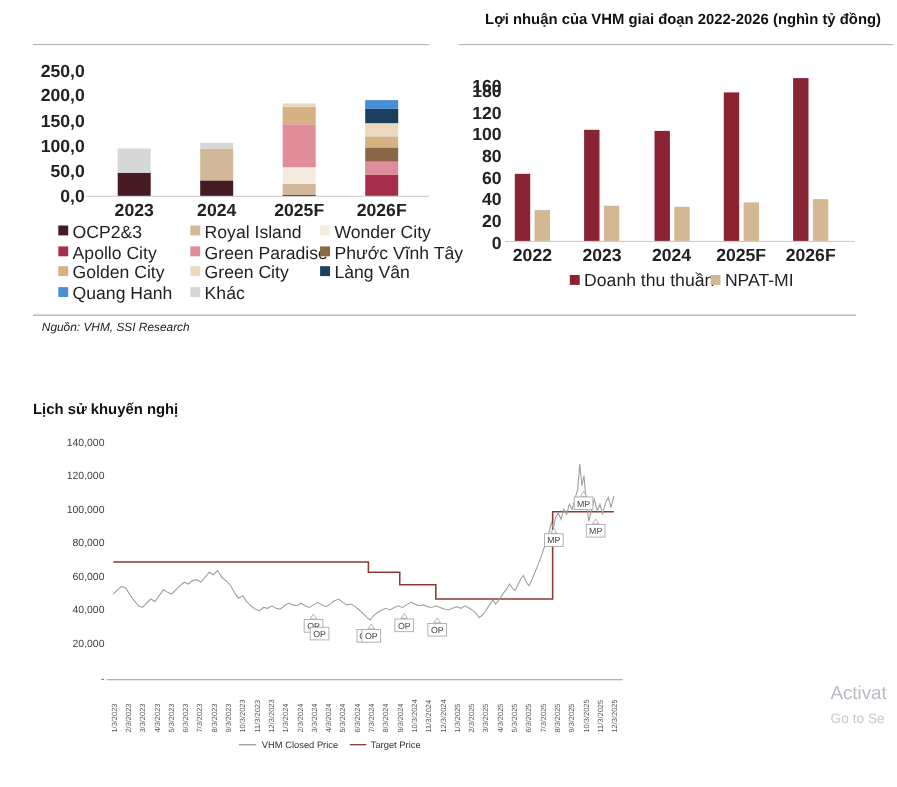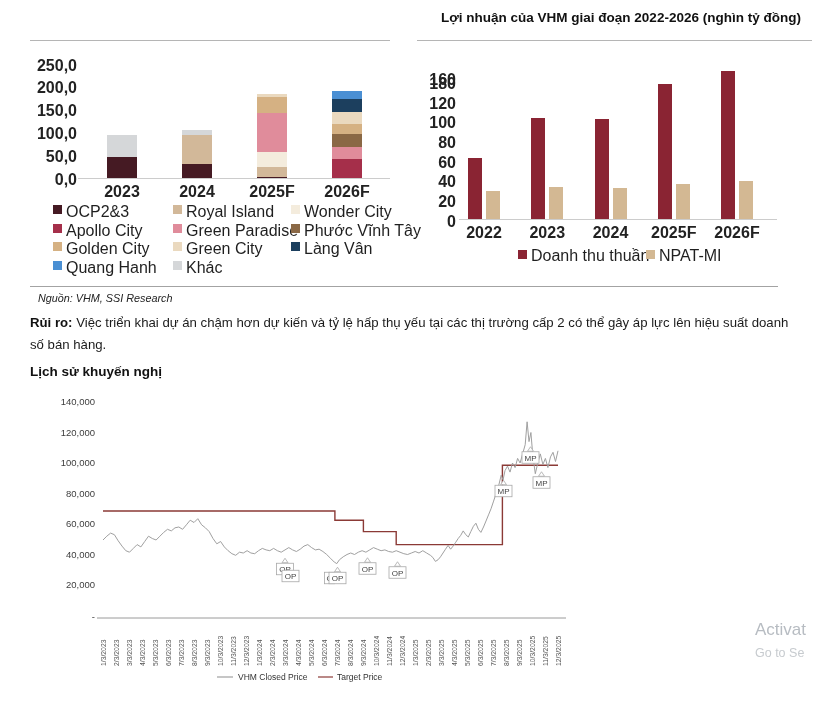--- a/index.html
+++ b/index.html
@@ -118,21 +118,20 @@
       <div class="swatch" style="left: 518px; top: 250px; width: 9px; height: 9px; background: rgb(138, 36, 51);"></div>
       <div class="leg" style="left: 531px; top: 247px;">Doanh thu thuần</div>
       <div class="swatch" style="left: 646px; top: 250px; width: 9px; height: 9px; background: rgb(211, 184, 147);"></div>
       <div class="leg" style="left: 659px; top: 247px;">NPAT-MI</div>
     </div>
 
   <div class="divider" style="left:30px;top:286px;width:748px;"></div>
 
   <div class="source-note" style="left:38px;top:292px;">Nguồn: VHM, SSI Research</div>
 
-  <p class="risk"><b>Rủi ro:</b><span> Việc triển khai dự án chậm hơn dự kiến và tỷ lệ hấp thụ yếu tại các thị trường cấp 2 có thể gây áp lực lên hiệu suất doanh số bán hàng.</span></p>
 
   <div class="history-title">Lịch sử khuyến nghị</div>
 
   <svg id="histSvg" width="815" height="715" viewBox="0 0 815 715">
       <text x="95" y="405" text-anchor="end" class="ylab">140,000</text>
       <text x="95" y="435.5" text-anchor="end" class="ylab">120,000</text>
       <text x="95" y="466" text-anchor="end" class="ylab">100,000</text>
       <text x="95" y="496.5" text-anchor="end" class="ylab">80,000</text>
       <text x="95" y="527" text-anchor="end" class="ylab">60,000</text>
       <text x="95" y="557.5" text-anchor="end" class="ylab">40,000</text>

